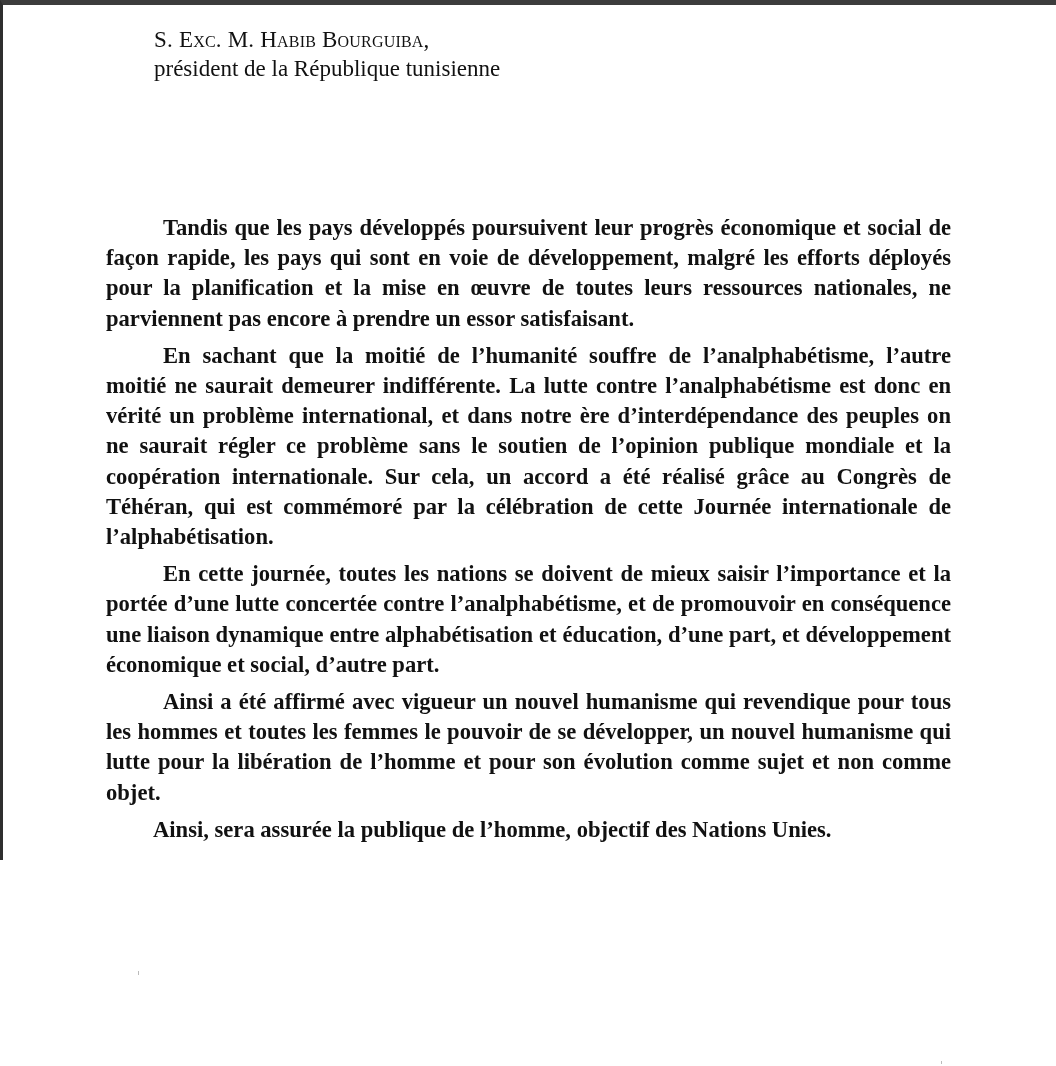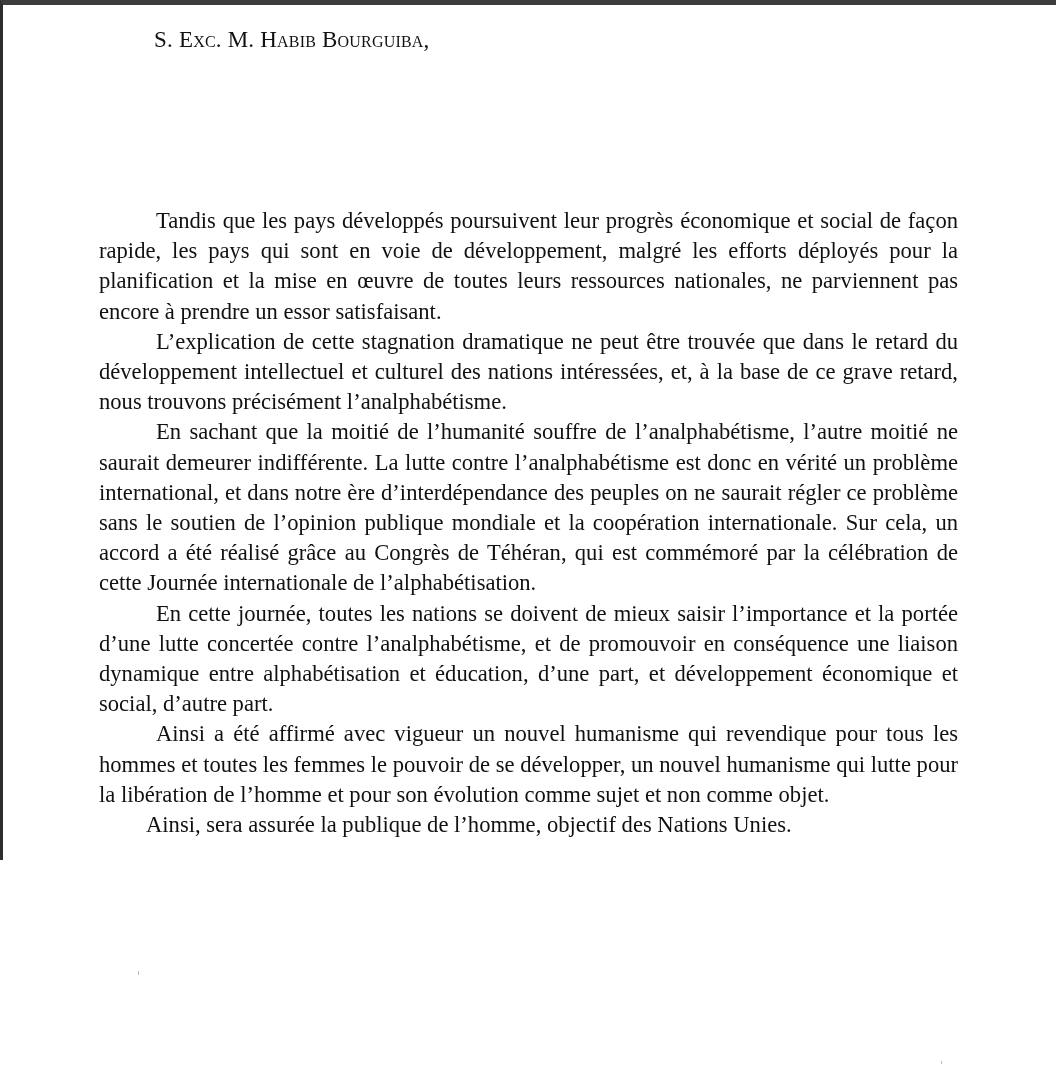--- a/index.html
+++ b/index.html
@@ -38,46 +38,47 @@
       position: absolute;
       left: 96px;
       top: 201px;
       width: 859px;
       font-family: "Liberation Serif", "DejaVu Serif", serif;
       font-size: 22.6px;
       line-height: 30.2px;
       color: #111;
     }
     .body-text p {
-      margin: 0;
+      margin: 7px;
       text-align: justify;
       text-indent: 57px;
       hyphens: manual;
+      font-weight: bold;
     }
     .body-text p.last {
       text-indent: 47px;
     }
     .speck {
       position: absolute;
       width: 1px;
       height: 4px;
       background: #bbb;
     }
   </style>
 </head>
 <body>
 
 <div class="page">
   <div class="header">
     <div class="name">S. Exc. M. Habib Bourguiba,</div>
+    <div>président de la République tunisienne</div>
   </div>
 
   <div class="body-text">
     <p>Tandis que les pays développés poursuivent leur progrès économique et social de façon rapide, les pays qui sont en voie de développement, malgré les efforts déployés pour la planification et la mise en œuvre de toutes leurs ressources nationales, ne parviennent pas encore à prendre un essor satis­faisant.</p>
-    <p>L’explication de cette stagnation dramatique ne peut être trouvée que dans le retard du développement intellectuel et culturel des nations inté­ressées, et, à la base de ce grave retard, nous trouvons précisément l’anal­phabétisme.</p>
     <p>En sachant que la moitié de l’humanité souffre de l’analphabétisme, l’autre moitié ne saurait demeurer indifférente. La lutte contre l’analpha­bétisme est donc en vérité un problème international, et dans notre ère d’interdépendance des peuples on ne saurait régler ce problème sans le soutien de l’opinion publique mondiale et la coopération internationale. Sur cela, un accord a été réalisé grâce au Congrès de Téhéran, qui est commé­moré par la célébration de cette Journée internationale de l’alphabétisation.</p>
     <p>En cette journée, toutes les nations se doivent de mieux saisir l’impor­tance et la portée d’une lutte concertée contre l’analphabétisme, et de pro­mouvoir en conséquence une liaison dynamique entre alphabétisation et édu­cation, d’une part, et développement économique et social, d’autre part.</p>
     <p>Ainsi a été affirmé avec vigueur un nouvel humanisme qui revendique pour tous les hommes et toutes les femmes le pouvoir de se développer, un nouvel humanisme qui lutte pour la libération de l’homme et pour son évolution comme sujet et non comme objet.</p>
     <p class="last">Ainsi, sera assurée la publique de l’homme, objectif des Nations Unies.</p>
   </div>
 
   <div class="speck" style="left:135px; top:966px;"></div>
   <div class="speck" style="left:938px; top:1056px; height:3px;"></div>
 </div>
 

